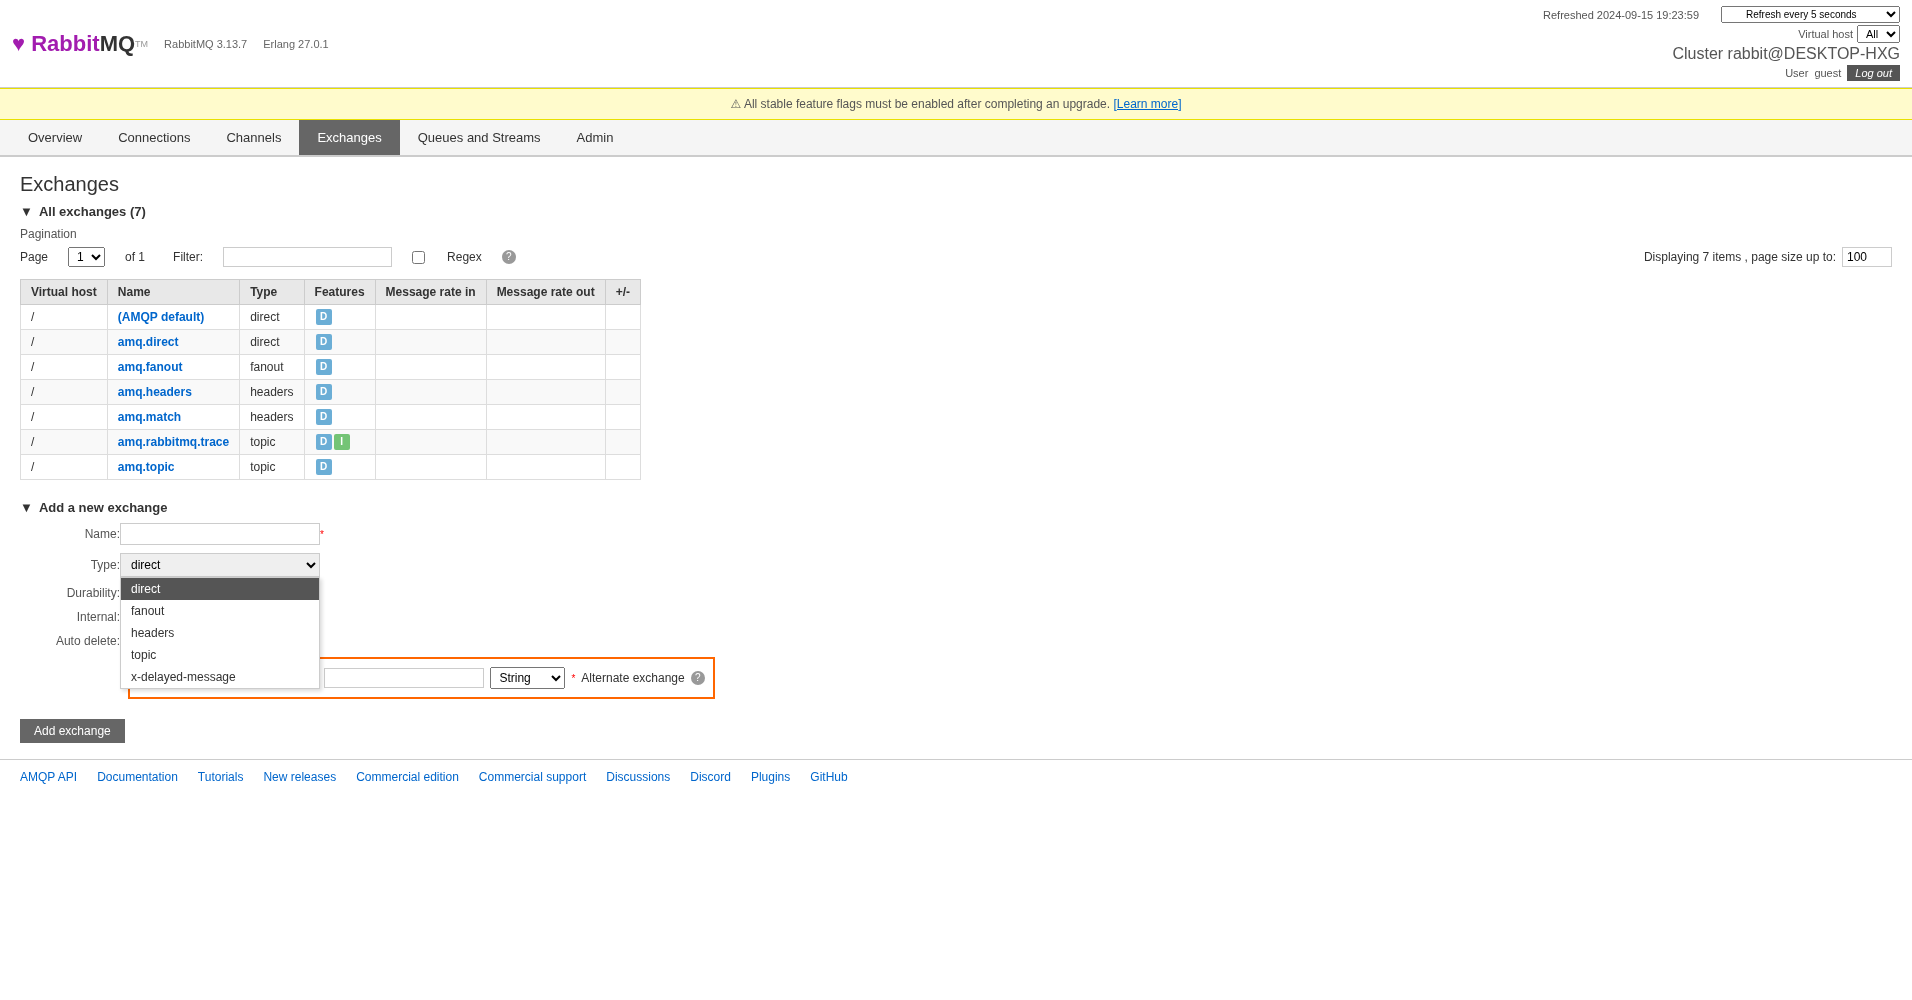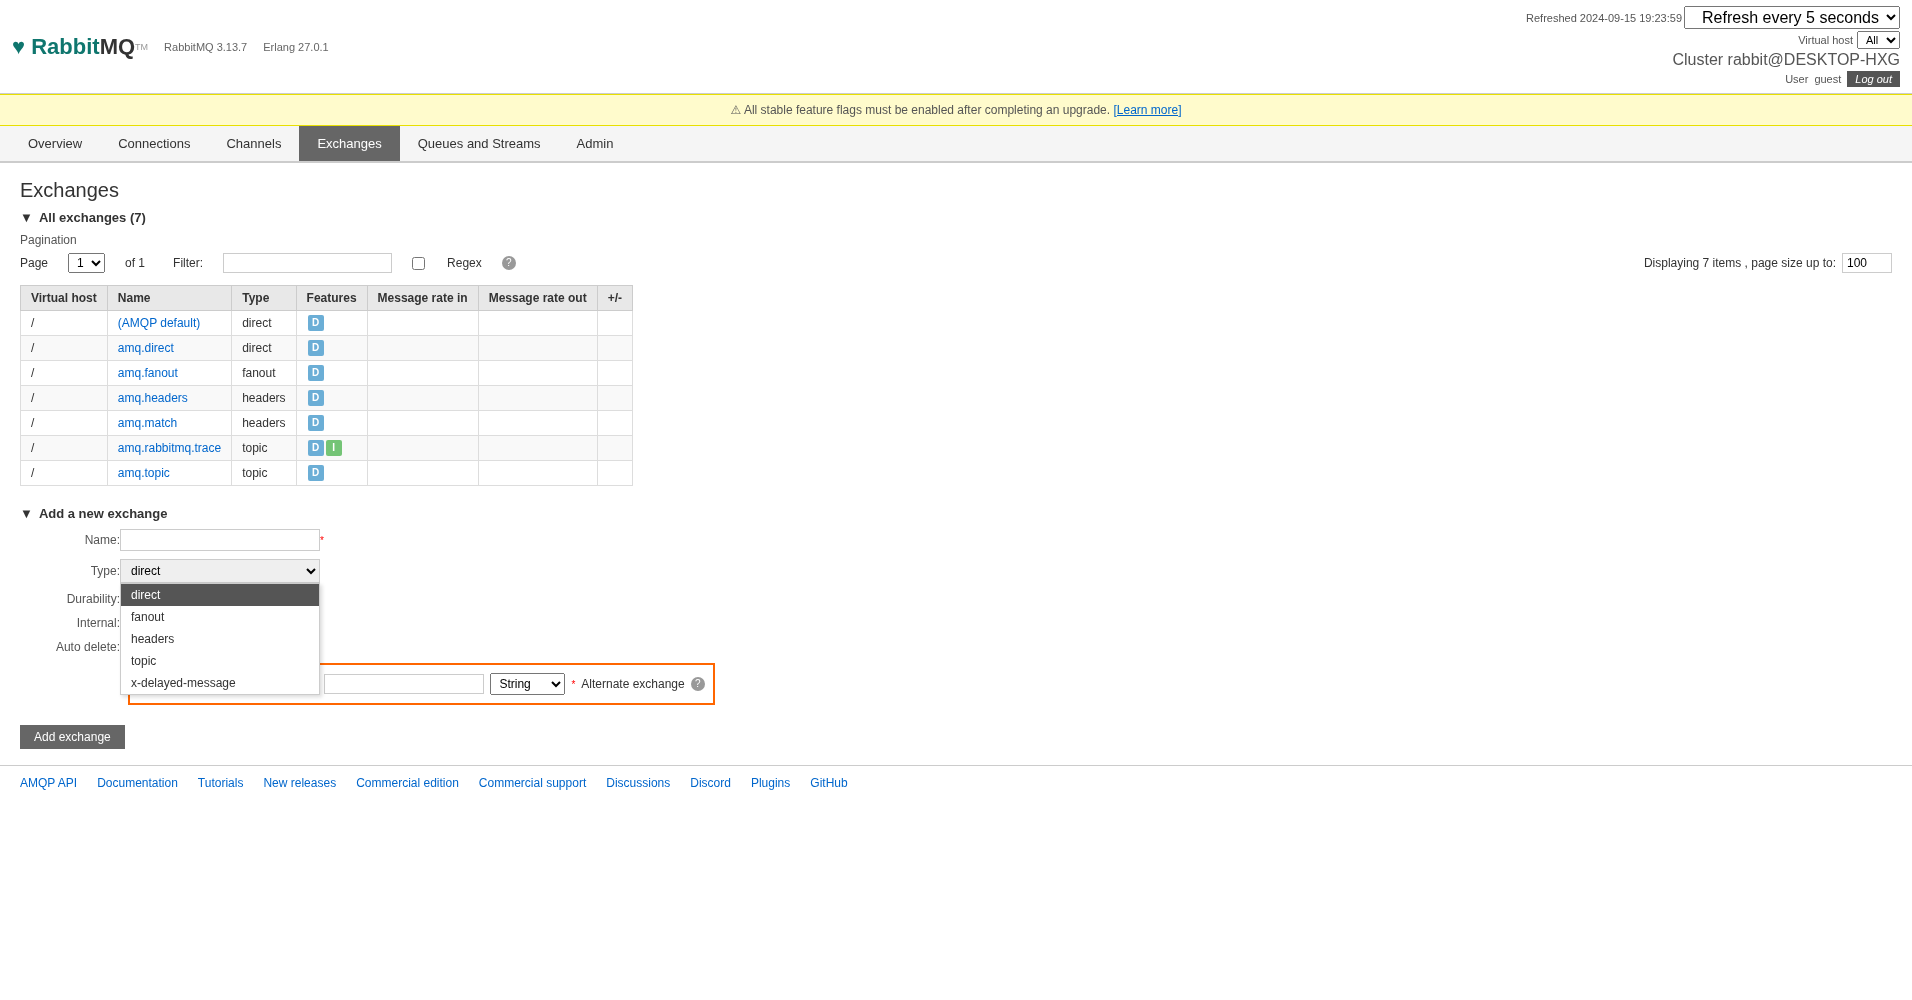--- a/index.html
+++ b/index.html
@@ -7,22 +7,22 @@
 
     
     #header { display: flex; align-items: center; justify-content: space-between; padding: 6px 12px; border-bottom: 1px solid #ccc; background: #fff; }
     #logo-area { display: flex; align-items: center; gap: 16px; }
     #logo { display: flex; align-items: center; }
     .logo-rabbit { color: #f60; font-size: 22px; font-weight: bold; }
     .logo-mq { color: #333; font-size: 22px; font-weight: bold; }
     .logo-tm { font-size: 9px; color: #999; vertical-align: super; }
     .version-info { font-size: 11px; color: #666; }
     #header-right { text-align: right; font-size: 11px; color: #555; display: flex; flex-direction: column; align-items: flex-end; gap: 2px; }
-    .refresh-row { display: flex; align-items: center; gap: 2px; }
-    .refresh-select { font-size: 16px; padding: 1px 4px; text-align: right; }
+    .refresh-row { display: flex; align-items: center; gap: 22px; }
+    .refresh-select { font-size: 10px; padding: 1px 20px; }
     .virtual-host-row { display: flex; align-items: center; gap: 4px; }
     .cluster-row { font-size: 16px; }
     .user-row { display: flex; align-items: center; gap: 6px; }
     .logout-btn { background: #555; color: #fff; border: none; padding: 2px 8px; cursor: pointer; font-size: 11px; font-style: italic; }
 
     
     #warning-banner { background: #fffbcc; border-top: 1px solid #e8e000; border-bottom: 1px solid #e8e000; padding: 8px 20px; text-align: center; font-size: 12px; color: #555; }
     #warning-banner a { color: #0066cc; }
 
     
@@ -47,21 +47,21 @@
     .help-icon { display: inline-block; width: 14px; height: 14px; background: #999; color: #fff; border-radius: 50%; text-align: center; line-height: 14px; font-size: 10px; cursor: pointer; }
     .displaying-info { margin-left: auto; font-size: 12px; display: flex; align-items: center; gap: 6px; }
     .page-size-input { width: 50px; padding: 2px 4px; font-size: 12px; border: 1px solid #ccc; }
 
     
     table { border-collapse: collapse; width: auto; min-width: 540px; margin-bottom: 20px; }
     table th { background: #e8e8e8; border: 1px solid #ccc; padding: 5px 10px; font-size: 12px; text-align: left; white-space: nowrap; }
     table td { border: 1px solid #ddd; padding: 4px 10px; font-size: 12px; white-space: nowrap; }
     table tr:nth-child(even) { background: #f9f9f9; }
     table tr:nth-child(odd) { background: #fff; }
-    .name-link { color: #0066cc; text-decoration: none; font-weight: normal; }
+    .name-link { color: #0066cc; text-decoration: none; font-weight: bold; }
     .feature-badge { display: inline-block; width: 16px; height: 16px; border-radius: 2px; text-align: center; line-height: 16px; font-size: 10px; font-weight: bold; color: #fff; margin: 0 1px; }
     .badge-d { background: #6baed6; }
     .badge-i { background: #74c476; }
 
     
     .add-section { margin-top: 10px; }
     .form-row { display: flex; align-items: center; gap: 0; margin-bottom: 8px; }
     .form-label { width: 100px; text-align: right; font-size: 12px; color: #555; }
     .form-input { padding: 3px 6px; font-size: 12px; border: 1px solid #ccc; width: 200px; }
     .form-select { padding: 3px 6px; font-size: 12px; border: 1px solid #ccc; width: 200px; }
@@ -85,21 +85,21 @@
 
     .radio-group { display: flex; gap: 12px; align-items: center; font-size: 12px; }
   </style>
 </head>
 <body>
 
 <div id="header">
   <div id="logo-area">
     <div id="logo">
       <span class="logo-rabbit">
-        <span style="color:#0f766e;font-size:22px;font-weight:bold;">♥ Rabbit</span>
+        <span style="color:#a21caf;font-size:22px;font-weight:bold;">♥ Rabbit</span>
       </span>
       <span class="logo-mq">MQ</span>
       <span class="logo-tm">TM</span>
     </div>
     <span class="version-info">RabbitMQ 3.13.7</span>
     <span class="version-info">Erlang 27.0.1</span>
   </div>
   <div id="header-right">
     <div class="refresh-row">
       <span>Refreshed 2024-09-15 19:23:59</span>

